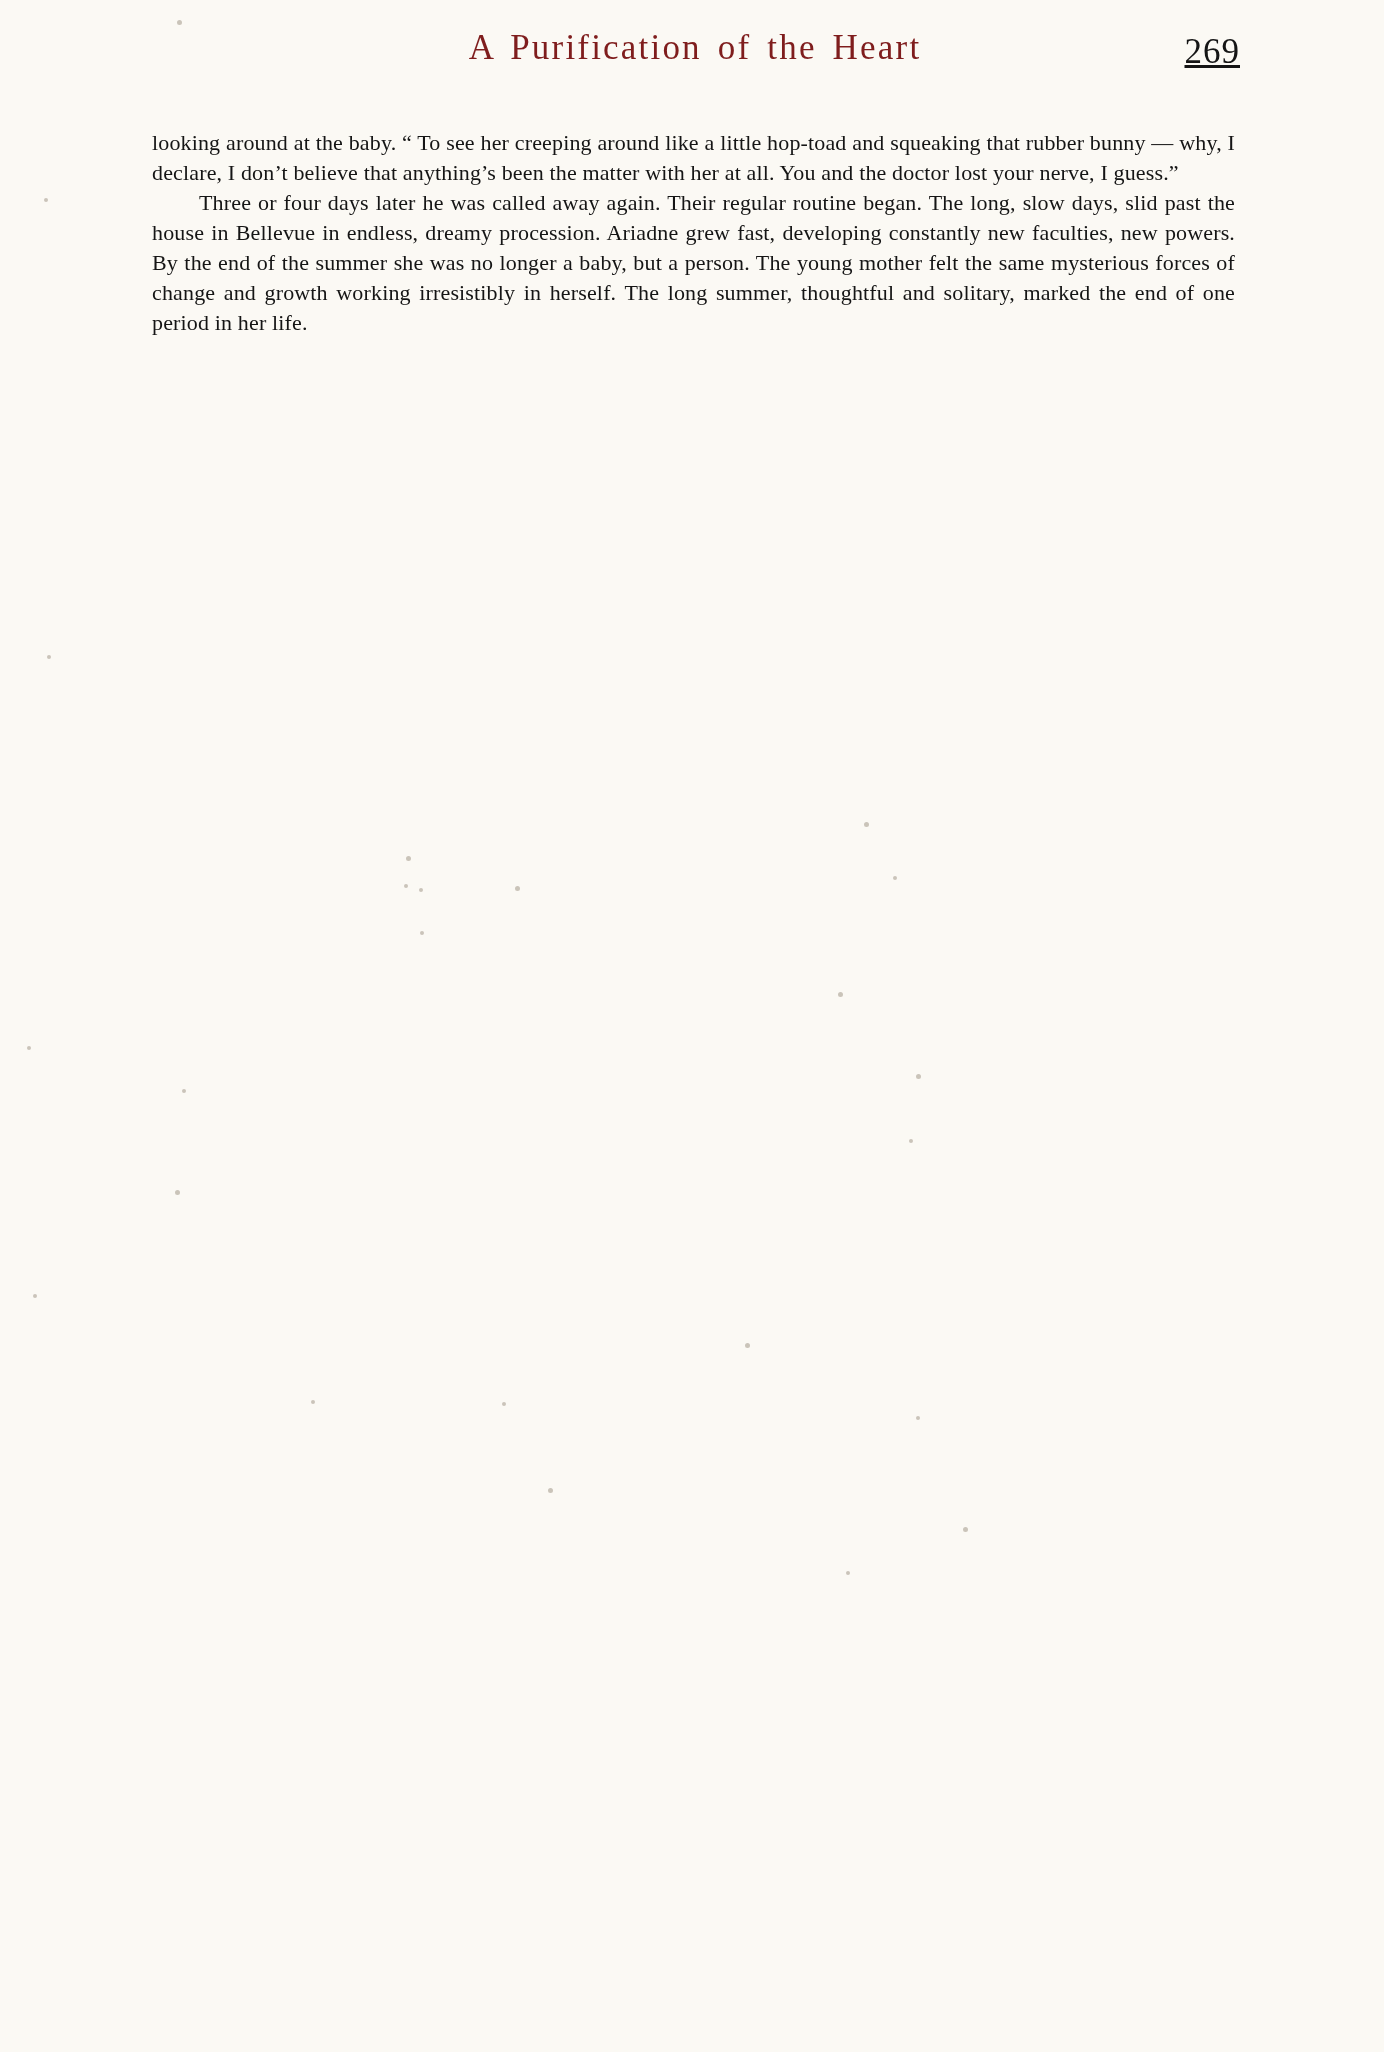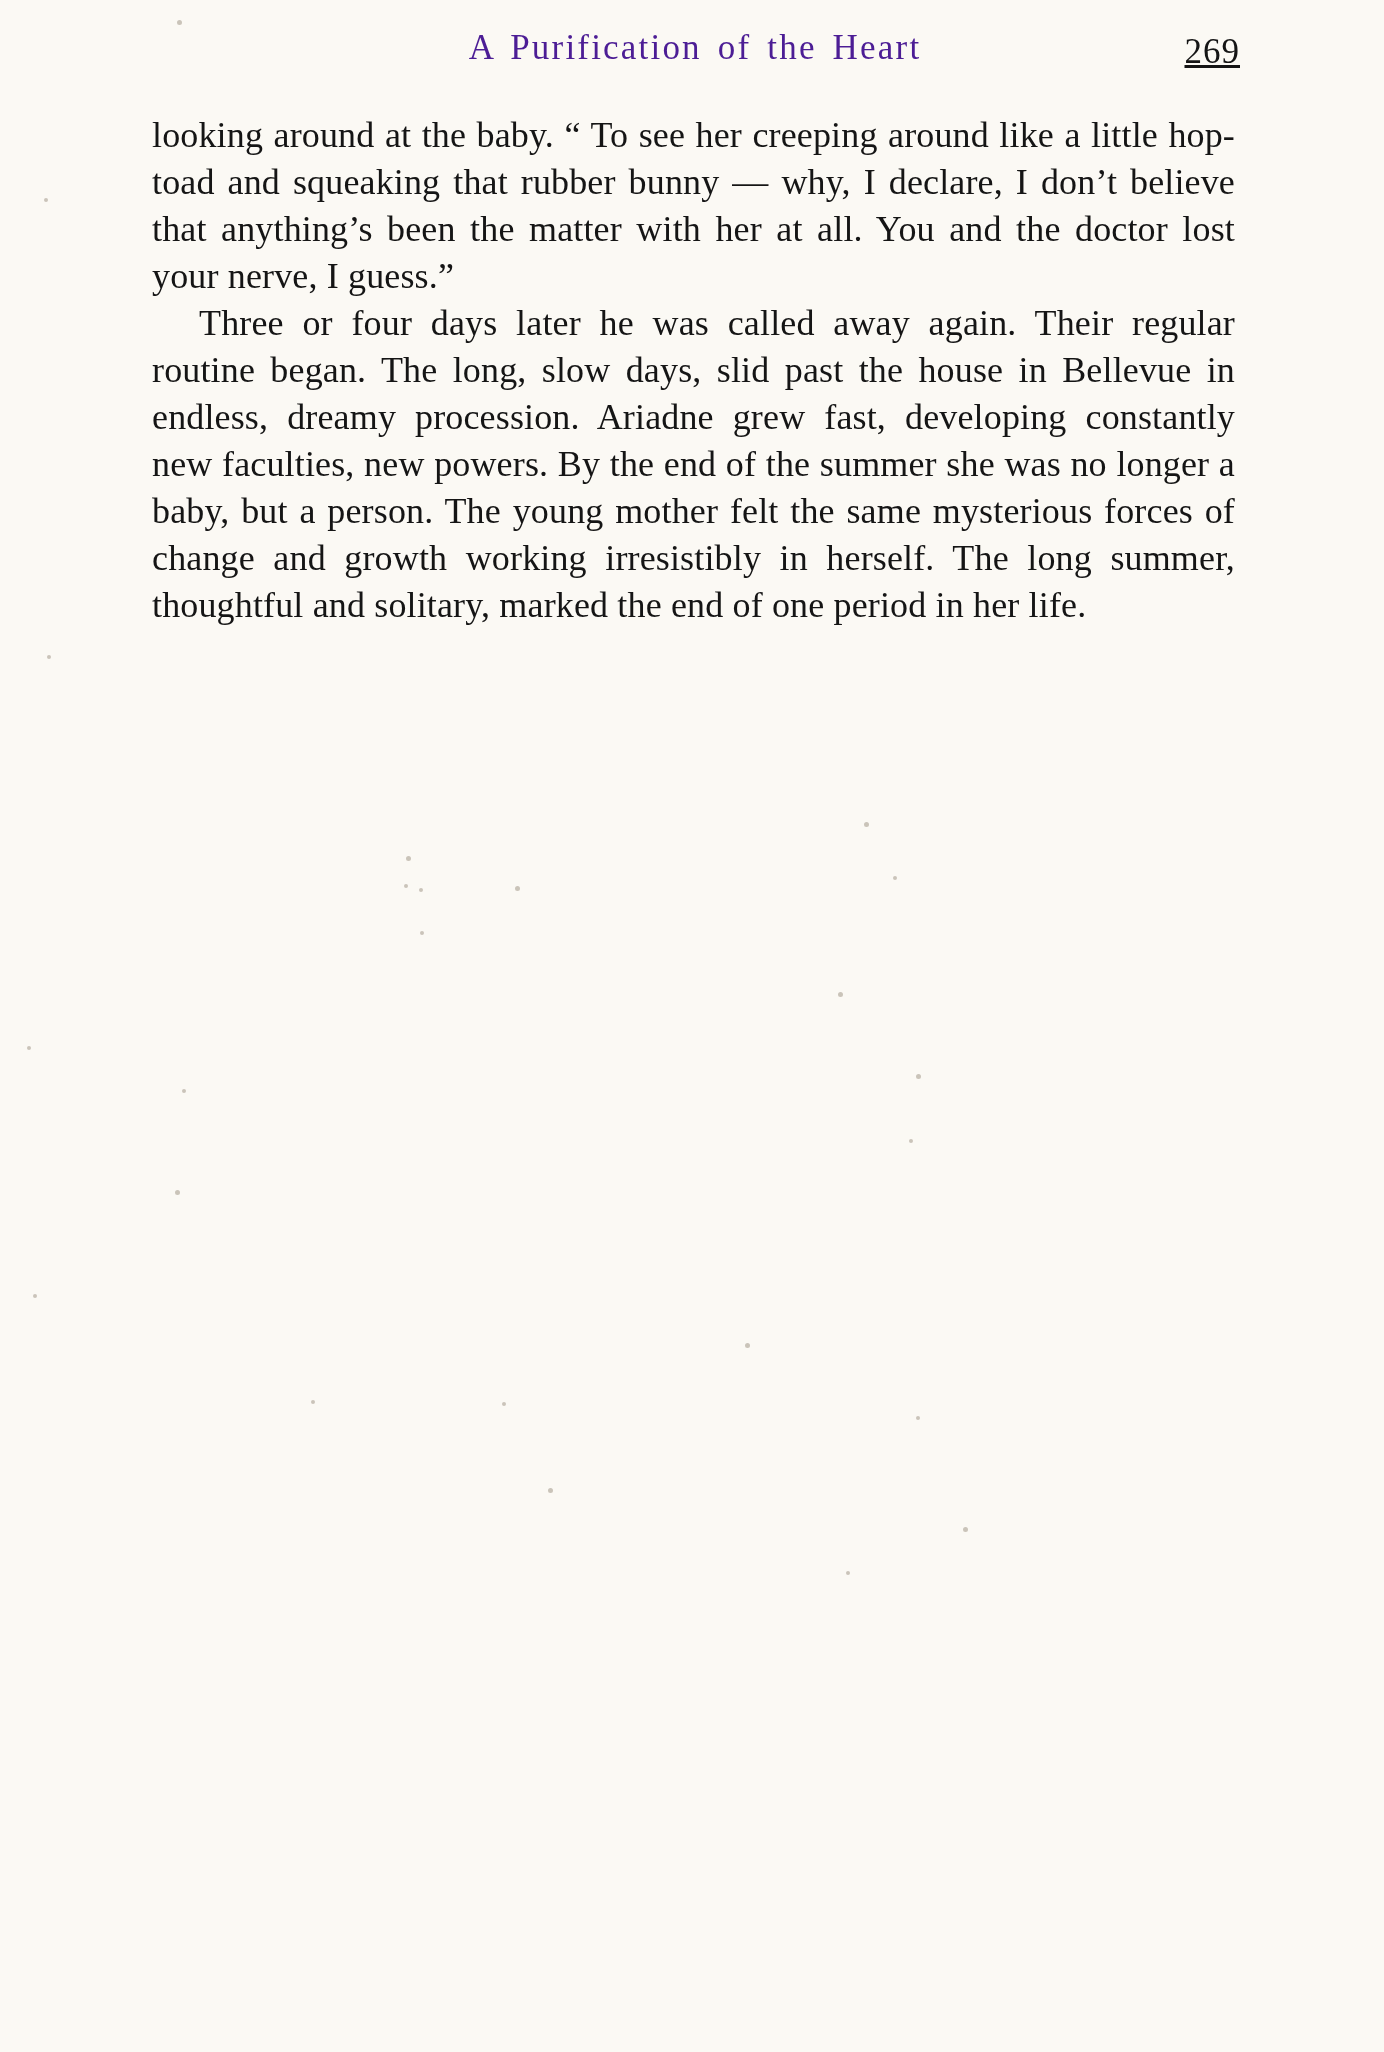--- a/index.html
+++ b/index.html
@@ -38,38 +38,38 @@
   }
   .running-head .title {
     position: absolute;
     left: 0;
     top: 0;
     width: 1090px;
     text-align: center;
     font-size: 35px;
     letter-spacing: 2.2px;
     word-spacing: 5px;
-    color: #4c1d95;
+    color: #7f1d1d;
   }
   .running-head .folio {
     position: absolute;
     right: 0;
     top: 4px;
     font-size: 35px;
     letter-spacing: 1px;
     color: #151515;
     text-decoration: underline;
   }
   .body-text {
     position: absolute;
     left: 152px;
-    top: 112px;
+    top: 128px;
     width: 1083px;
-    font-size: 36px;
-    line-height: 47px;
+    font-size: 22px;
+    line-height: 30px;
     text-align: justify;
     color: #151515;
   }
   .body-text p {
     margin: 0;
     text-indent: 0;
     letter-spacing: 0.15px;
   }
   .body-text p.indent {
     text-indent: 47px;

